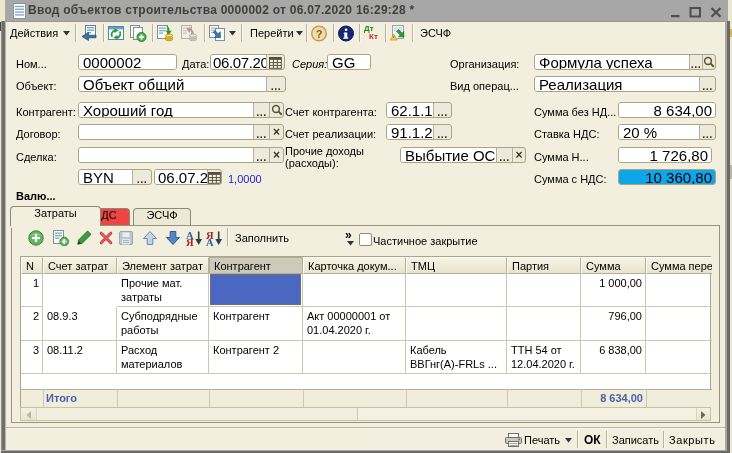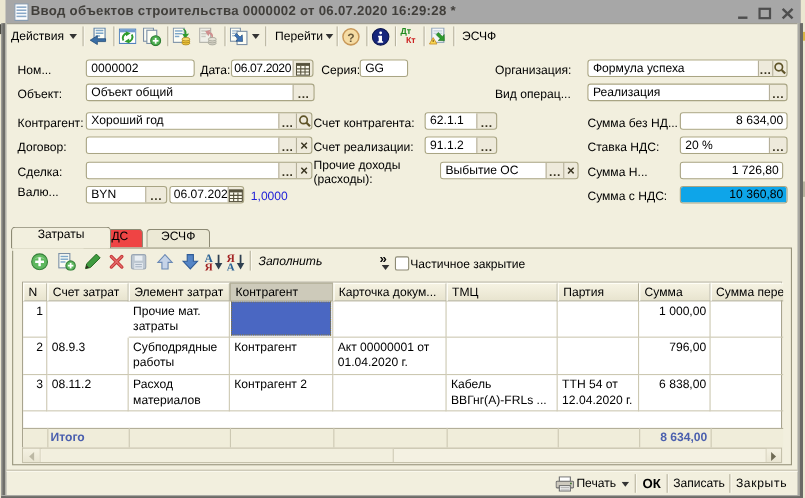--- a/index.html
+++ b/index.html
@@ -10,21 +10,21 @@
 
 #win { position:absolute; left:5px; top:21px; width:720px; height:430px; background:#f2efde; }
 #titlebar { position:absolute; left:5px; top:0; width:723px; height:21px; background:#a7a7a7; }
 .brd { position:absolute; }
 #title { position:absolute; left:23px; top:3px; font-size:12px; font-weight:bold; color:#413f3b; white-space:nowrap; }
 .lbl { position:absolute; font-size:11px; white-space:nowrap; color:#000; }
 .num { text-align:right; }
 .sep { position:absolute; width:2px; border-left:1px solid #b8b4a0; border-right:1px solid #fbf9ef; }
 
 .fld { position:absolute; height:16px; border:1px solid #a9a584; border-radius:3px; background:#eeeadb; display:flex; overflow:hidden; }
-.fw { background:#fff; flex:1; padding:1px 3px 0 4px; font-size:11px; line-height:13px; white-space:nowrap; overflow:hidden; }
+.fw { background:#fff; flex:1; padding:1px 3px 0 4px; font-size:15px; line-height:13px; white-space:nowrap; overflow:hidden; }
 .fb { border-left:1px solid #b5b09a; text-align:center; color:#3a3522; display:flex; justify-content:center; }
 .dots { font-weight:bold; letter-spacing:0.5px; line-height:10px; align-self:flex-end; font-size:11px; }
 .xx { line-height:13px; align-self:center; font-size:12px; font-weight:bold; }
 
 .tab { position:absolute; border:1px solid #8d8a74; border-bottom:none; border-radius:4px 4px 0 0; background:#f2efde; text-align:center; font-size:11px; }
 
 .hcell { position:absolute; background:linear-gradient(#f6f3e3,#e8e4cf); border-right:1px solid #b3af99; border-bottom:1px solid #b3af99; border-top:1px solid #fffef6; border-left:1px solid #fffef6; padding:2px 2px 0 4px; font-size:11px; white-space:nowrap; overflow:hidden; }
 .cell { position:absolute; border-right:1px solid #ccc8b2; border-bottom:1px solid #ccc8b2; padding:2px 3px 0 4px; font-size:11px; line-height:14px; overflow:hidden; }
 </style>
 </head>
@@ -167,21 +167,21 @@
   <div class="fld" style="left:210px;top:54px;width:75px;">
       <div class="fw" style="padding-left:2px;padding-right:0;letter-spacing:-0.35px;">06.07.2020</div>
       <div class="fb" style="width:18px;">
         <svg width="13" height="12" style="margin-top:1.5px;">
           <rect x="0.5" y="0.5" width="11.8" height="10.8" fill="#fbf9ec" stroke="#55513c"></rect>
           <rect x="0.5" y="0.5" width="11.8" height="2.4" fill="#55513c"></rect>
           <path d="M4.4 3 V11 M8.3 3 V11 M1 5.6 H12 M1 8.4 H12" stroke="#55513c" stroke-width="1"></path>
         </svg>
       </div>
     </div>
-  <div class="lbl" style="left:292px;top:58px;">Серия:</div>
+  <div class="lbl" style="left:292px;top:58px;font-style:italic;">Серия:</div>
   <div class="fld" style="left:327px;top:54px;width:44px;">
       <div class="fw">GG</div>
     </div>
 
   <div class="lbl" style="left:16px;top:80px;">Объект:</div>
   <div class="fld" style="left:78px;top:76px;width:208px;">
       <div class="fw">Объект общий</div>
       <div class="fb" style="width:19px;">
         <span class="dots">...</span>
       </div>
@@ -216,21 +216,21 @@
   <div class="fld" style="left:78px;top:147px;width:206px;">
       <div class="fw"></div>
       <div class="fb" style="width:16px;">
         <span class="dots">...</span>
       </div>
       <div class="fb" style="width:14px;">
         <span class="xx">×</span>
       </div>
     </div>
 
-  <div class="lbl" style="left:16px;top:169px;">Валю...</div>
+  <div class="lbl" style="left:16px;top:190px;font-weight:bold;">Валю...</div>
   <div class="fld" style="left:78px;top:169px;width:74px;">
       <div class="fw">BYN</div>
       <div class="fb" style="width:19px;">
         <span class="dots">...</span>
       </div>
     </div>
   <div class="fld" style="left:154px;top:169px;width:68px;">
       <div class="fw" style="padding-left:3px;padding-right:0;">06.07.202</div>
       <div class="fb" style="width:14px;">
         <svg width="13" height="12" style="margin-top:1.5px;">
@@ -360,21 +360,21 @@
         <path d="M12.7 1.5 V9.5" stroke="#2e3f50" stroke-width="1.6"></path>
         <path d="M9.3 9 h6.8 l-3.4 6 z" fill="#2e3f50"></path>
       </svg>
     <svg class="abs ic" style="left:196px;top:4px" width="17" height="16" id="ic-sortza">
         <text x="0" y="8.5" font-family="Liberation Serif" font-size="10.5" font-weight="bold" fill="#a32424">Я</text>
         <text x="0" y="16" font-family="Liberation Serif" font-size="10.5" font-weight="bold" fill="#2a6295">А</text>
         <path d="M12.7 1.5 V9.5" stroke="#2e3f50" stroke-width="1.6"></path>
         <path d="M9.3 9 h6.8 l-3.4 6 z" fill="#2e3f50"></path>
       </svg>
     <div class="sep" style="left:217px;top:2px;height:18px;"></div>
-    <div class="lbl" style="left:225px;top:6px;font-style:italic;">Заполнить</div>
+    <div class="lbl" style="left:225px;top:6px;">Заполнить</div>
     <div class="abs" style="left:335px;top:2px;font-size:12px;font-weight:bold;">»</div>
     <svg class="abs" style="left:337px;top:15px;" width="8" height="6">
         <path d="M0 0 L7 0 L3.5 4.5 Z" fill="#333"></path>
       </svg>
     <div class="abs" style="left:349px;top:7px;width:13px;height:13px;background:#fff;border:1px solid #8d8a74;border-radius:2px;"></div>
     <div class="lbl" style="left:363px;top:9px;">Частичное закрытие</div>
   </div>
 
   <div id="tbl" class="abs" style="left:20px;top:256px;width:691px;height:151px;background:#fff;border:1px solid #a8a48e;z-index:5;">
 

